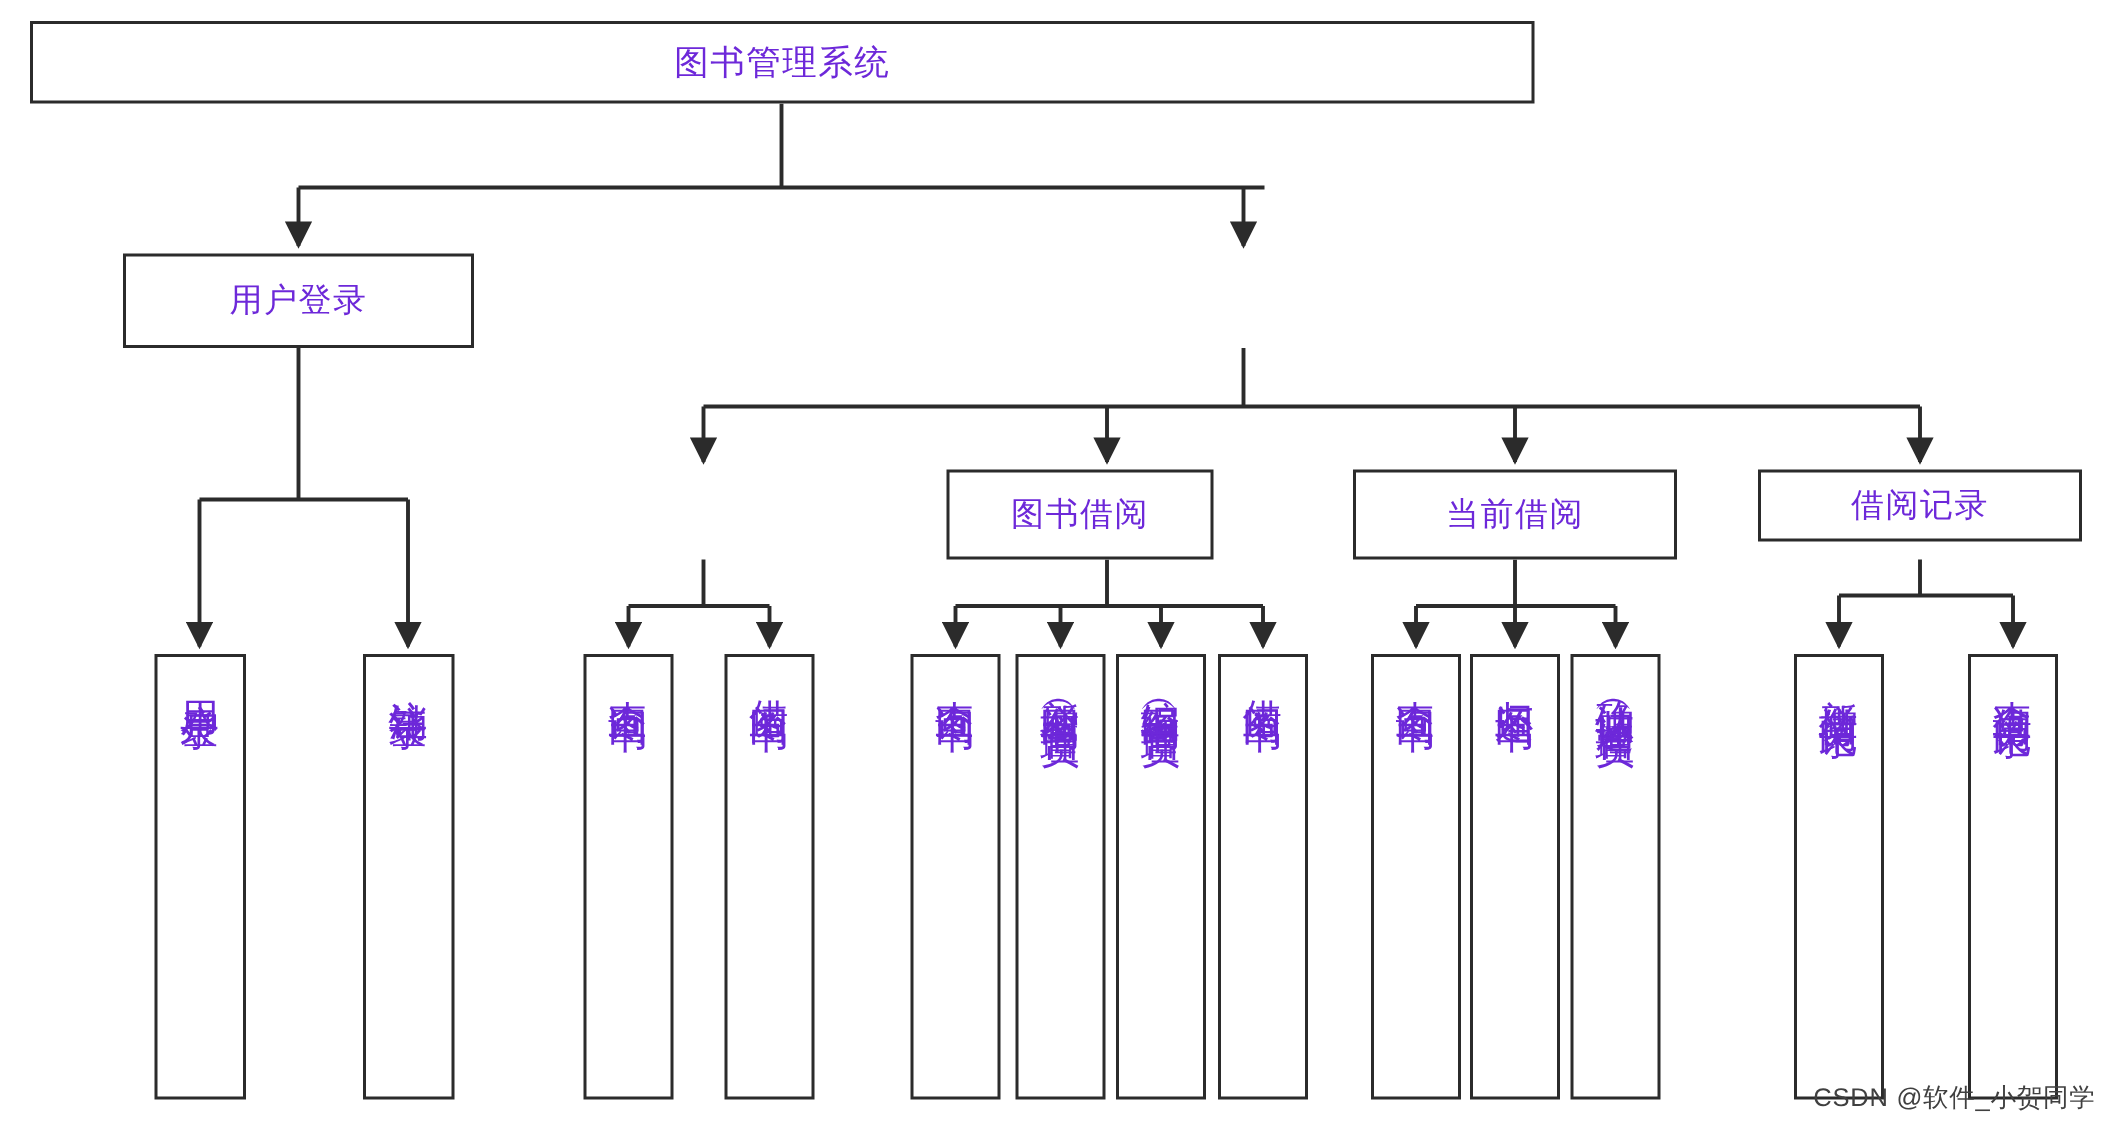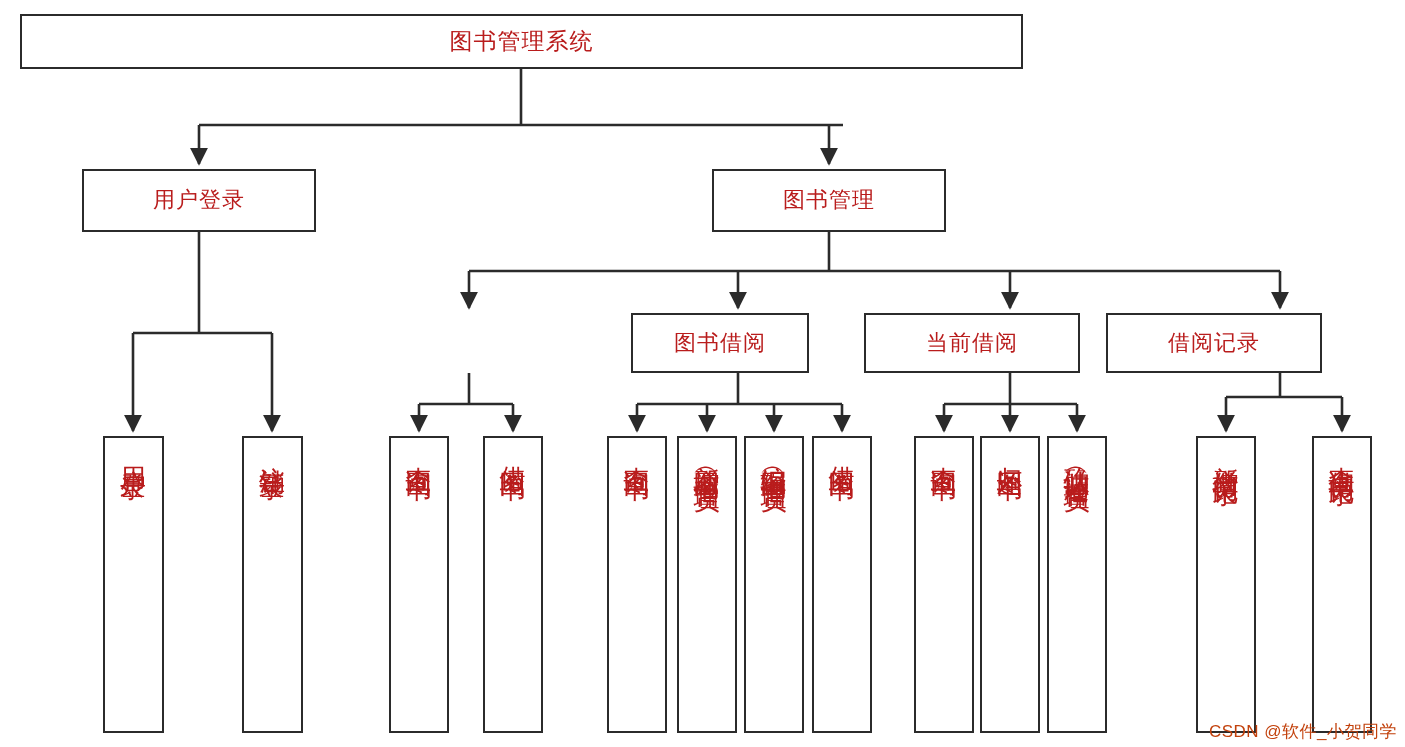--- a/index.html
+++ b/index.html
@@ -34,21 +34,21 @@
     align-items: center;
     justify-content: center;
     color: #1a1a1a;
     z-index: 3;
   }
   .node-label {
     display: block;
     text-align: center;
     line-height: 1.12;
     white-space: nowrap;
-    color: #b91c1c;
+    color: #6d28d9;
   }
   
   .node.horiz .node-label {
     font-size: 22px;
     letter-spacing: 1px;
   }
   .node.root .node-label {
     font-size: 23px;
   }
   
@@ -63,21 +63,21 @@
     font-size: 26px;
     letter-spacing: 3px;
     line-height: 1;
     white-space: nowrap;
   }
   .watermark {
     position: absolute;
     right: 8px;
     bottom: 4px;
     font-size: 17px;
-    color: #c2410c;
+    color: #404040;
     letter-spacing: 0.5px;
     white-space: nowrap;
     z-index: 6;
     pointer-events: none;
     margin-left: 12px;
   }
 </style>
 </head>
 <body>
 
@@ -135,34 +135,31 @@
   </svg>
 
   <div class="node horiz root" style="left:20px; top:14px; width:1003px; height:55px;">
     <span class="node-label">图书管理系统</span>
   </div>
 
   <div class="node horiz" style="left:82px; top:169px; width:234px; height:63px;">
     <span class="node-label">用户登录</span>
   </div>
 
-  <div class="node horiz" style="left:712px; top:169px; width:234px; height:63px;">
-    <span class="node-label">图书管理</span>
-  </div>
 
 
   <div class="node horiz" style="left:631px; top:313px; width:178px; height:60px;">
     <span class="node-label">图书借阅</span>
   </div>
 
-  <div class="node horiz" style="left:864px; top:313px; width:216px; height:60px;">
+  <div class="node horiz" style="left:902px; top:313px; width:216px; height:60px;">
     <span class="node-label">当前借阅</span>
   </div>
 
-  <div class="node horiz" style="left:1106px; top:313px; width:216px; height:60px;">
+  <div class="node horiz" style="left:1172px; top:313px; width:216px; height:48px;">
     <span class="node-label">借阅记录</span>
   </div>
 
   <div class="node vert" style="left:103px; top:436px; width:61px; height:297px;">
     <span class="node-label">用户登录</span>
   </div>
   <div class="node vert" style="left:242px; top:436px; width:61px; height:297px;">
     <span class="node-label">注销登录</span>
   </div>
 

